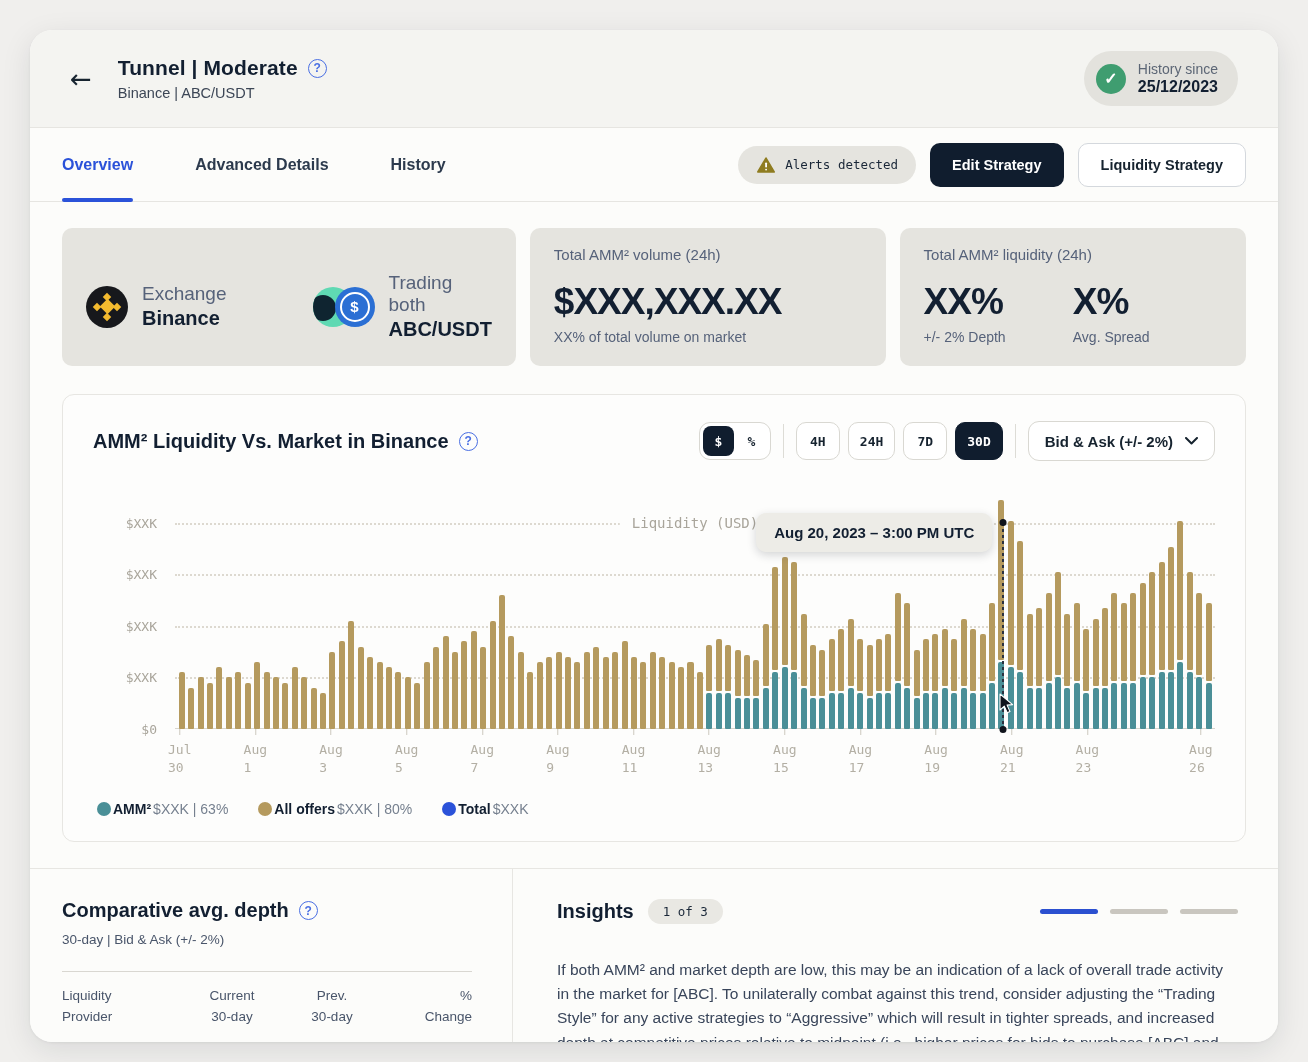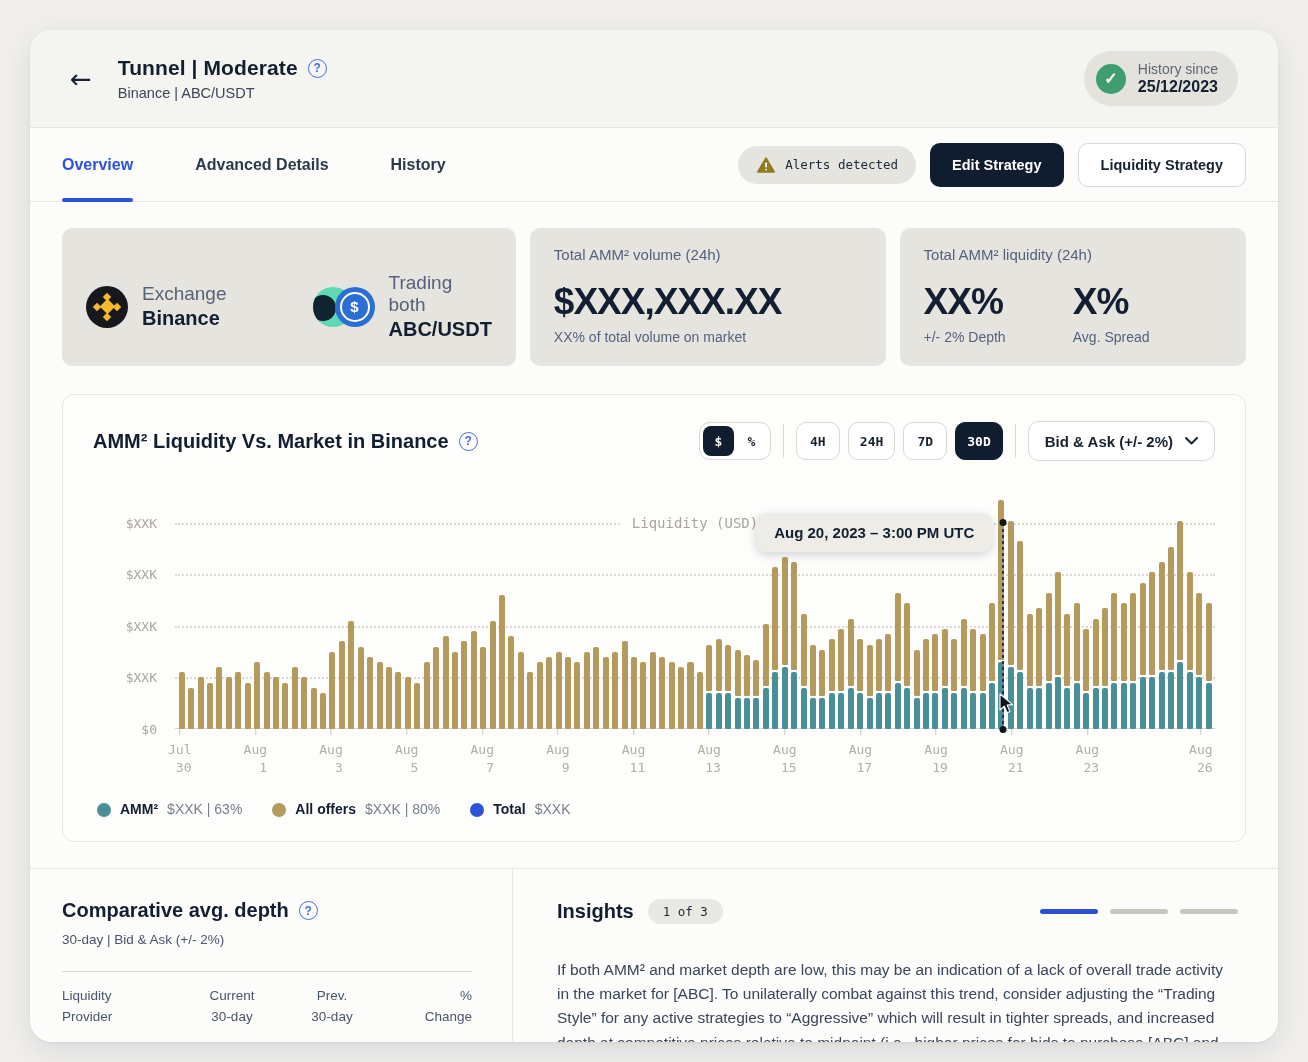--- a/index.html
+++ b/index.html
@@ -118,28 +118,28 @@
                 white-space:nowrap; z-index:2; }
   .cursor-rule { position:absolute; width:2px; bottom:0; z-index:3;
                  background-image:repeating-linear-gradient(to bottom,#2b3240 0 3px,transparent 3px 6px); }
   .cursor-dot { position:absolute; width:7px; height:7px; background:#10141c; border-radius:50%;
                 transform:translate(-2.5px,0); z-index:4; }
   .chart-tooltip { position:absolute; z-index:5; background:#edece7; border-radius:10px;
                    box-shadow:0 3px 10px rgba(20,30,40,.18); padding:11px 18px;
                    font-size:15px; font-weight:bold; color:#121f31; white-space:nowrap; margin-right:10px; }
   #mouse-cursor { position:absolute; z-index:6; }
   .x-axis { position:relative; height:52px; margin-left:82px; }
-  .x-tick { position:absolute; top:0; transform:translateX(-50%); text-align:right; }
+  .x-tick { position:absolute; top:0; transform:translateX(-50%); text-align:left; }
   .tick-mark { display:block; width:1px; height:6px; background:#ccc8bf; margin:0 auto; }
   .tick-label { display:block; margin-top:6px; font-family:"DejaVu Sans Mono", monospace;
                 font-size:13px; line-height:1.35; color:#b3afa4; }
 
   
   .legend { display:flex; gap:30px; margin:20px 0 6px 4px; align-items:center; }
-  .legend-item { display:flex; align-items:flex-end; gap:9px; font-size:14px; }
+  .legend-item { display:flex; align-items:center; gap:2px; font-size:14px; }
   .legend-dot { width:14px; height:14px; border-radius:50%; flex:0 0 auto; }
   .legend-name { font-weight:bold; color:#121f31; }
   .legend-value { color:#76808f; }
 
   
   .bottom { display:grid; grid-template-columns:482px 1px 1fr; border-top:1px solid #e7e6e2; margin-top:26px;
             background:#fcfcfa; }
   .v-divider { background:#e7e6e2; }
   .comp { padding:30px 40px 40px 32px; }
   .comp-title-row { display:flex; align-items:center; gap:10px; }

